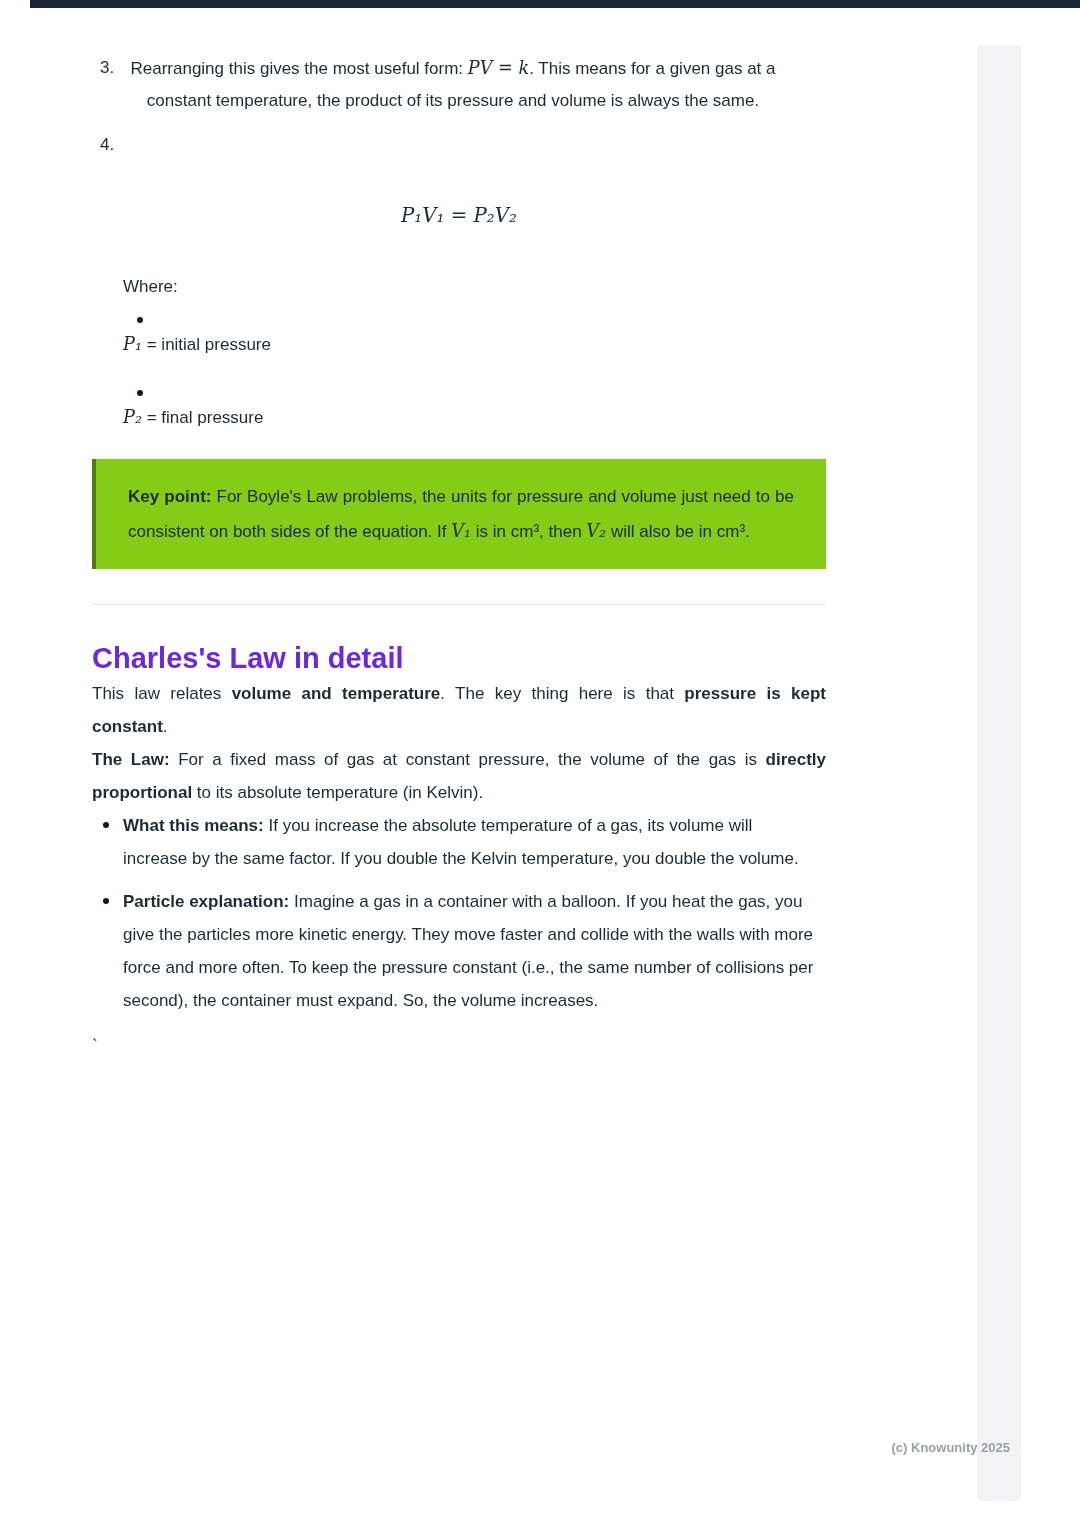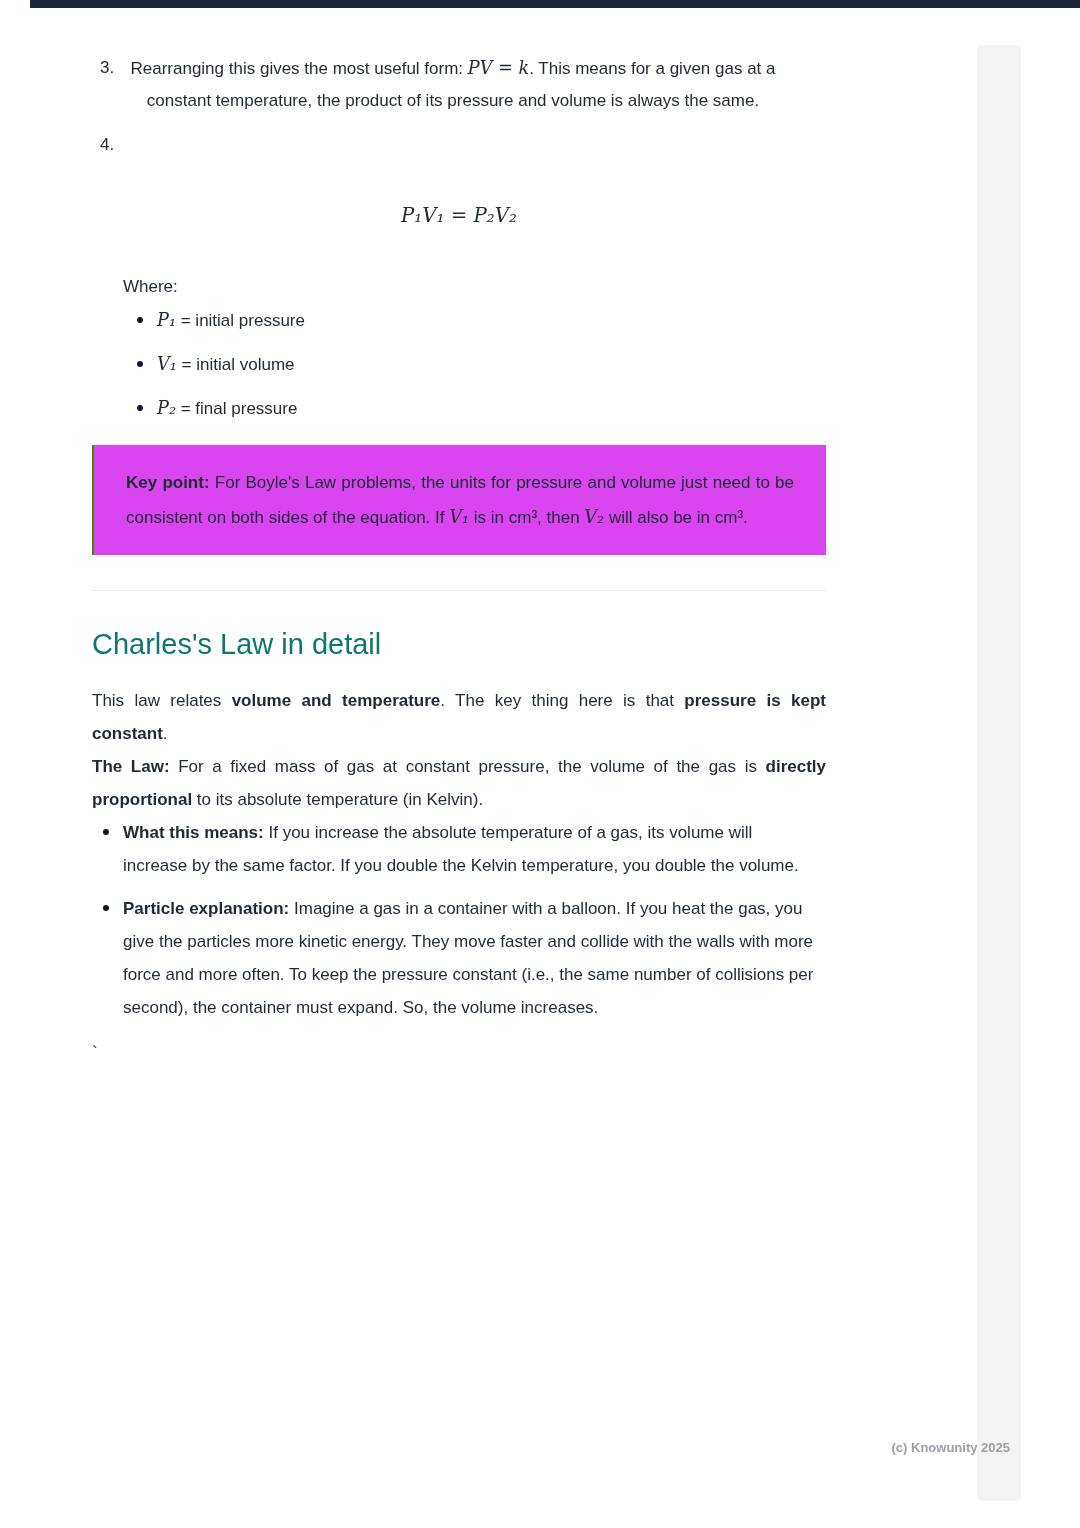--- a/index.html
+++ b/index.html
@@ -48,53 +48,53 @@
   }
   .formula {
     margin-top:38px;
     text-align:center;
     font-size:19px;
     line-height:34px;
   }
   .where { margin-top:38px; padding-left:31px; }
   .where-label { line-height:32px; }
   .where-list { list-style:none; margin-top:1px; }
-  .where-list li { display:flex; line-height:32px; margin:0 0 11px 0; }
+  .where-list li { display:flex; line-height:43px; margin:0 0 11px 0;flex-direction:column; }
   .dot {
     flex:none;
     width:6px; height:6px;
     border-radius:50%;
     background:#111827;
     margin:13px 14px 0 14px;
   }
   .callout {
     margin-top:20px;
-    background:#d946ef;
-    border-left:2px solid #4d7c0f;
+    background:#84cc16;
+    border-left:4px solid #4d7c0f;
     padding:20px 32px;
   }
   .callout-text {
     text-align:justify;
     line-height:35px;
   }
   .divider {
     margin-top:35px;
     border:none;
     border-top:1px solid #e5e7eb;
     height:0;
   }
   .section-heading {
     margin-top:34px;
     font-size:29px;
     line-height:38px;
-    font-weight:400;
-    color:#0f766e;
+    font-weight:700;
+    color:#6d28d9;
   }
   .para { line-height:33px; }
-  .para-intro { margin-top:21px; text-align:justify; }
+  .para-intro { text-align:justify; }
   .para-law { text-align:justify; }
   strong { font-weight:700; color:#1f2937; }
   .charles-list { list-style:none; }
   .charles-list li { display:flex; line-height:33px; margin-bottom:10px; }
   .charles-list .dot { margin:13px 14px 0 11px; }
   .charles-list .li-text { max-width:692px; }
   .stray { margin-top:12px; line-height:33px; }
   .footer {
     position:absolute;
     top:1440px;
@@ -133,24 +133,20 @@
 
     <div class="where">
       <p class="where-label">Where:</p>
       <ul class="where-list">
         <li>
           <span class="dot"></span>
           <span class="li-text"><span class="math">P₁</span><span> = initial pressure</span></span>
         </li>
         <li>
           <span class="dot"></span>
-          <span class="li-text"><span class="math">V₁</span><span> = initial volume</span></span>
-        </li>
-        <li>
-          <span class="dot"></span>
           <span class="li-text"><span class="math">P₂</span><span> = final pressure</span></span>
         </li>
       </ul>
     </div>
 
     <aside class="callout">
       <p class="callout-text"><strong>Key point:</strong><span> For Boyle's Law problems, the units for pressure and volume just need to be consistent on both sides of the equation. If </span><span class="math">V₁</span><span> is in cm³, then </span><span class="math">V₂</span><span> will also be in cm³.</span></p>
     </aside>
 
     <hr class="divider">

